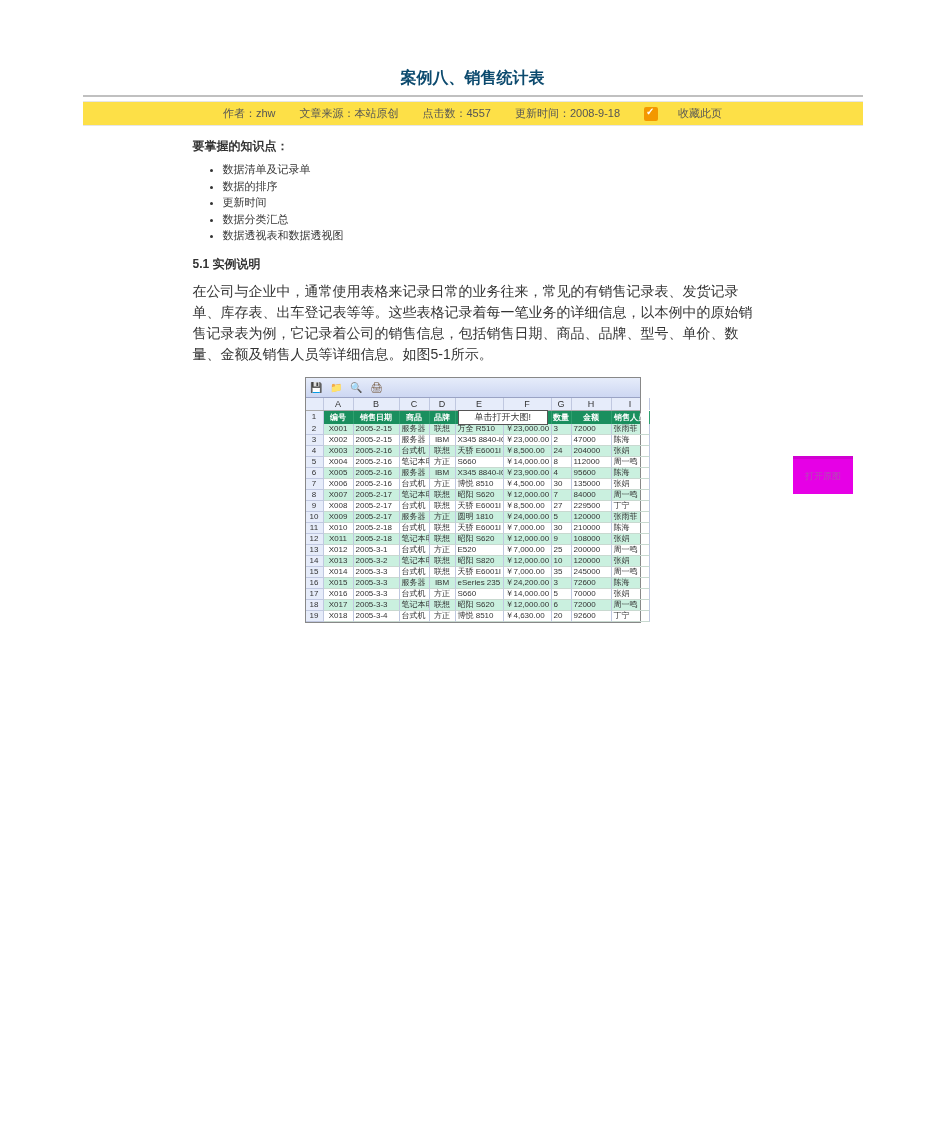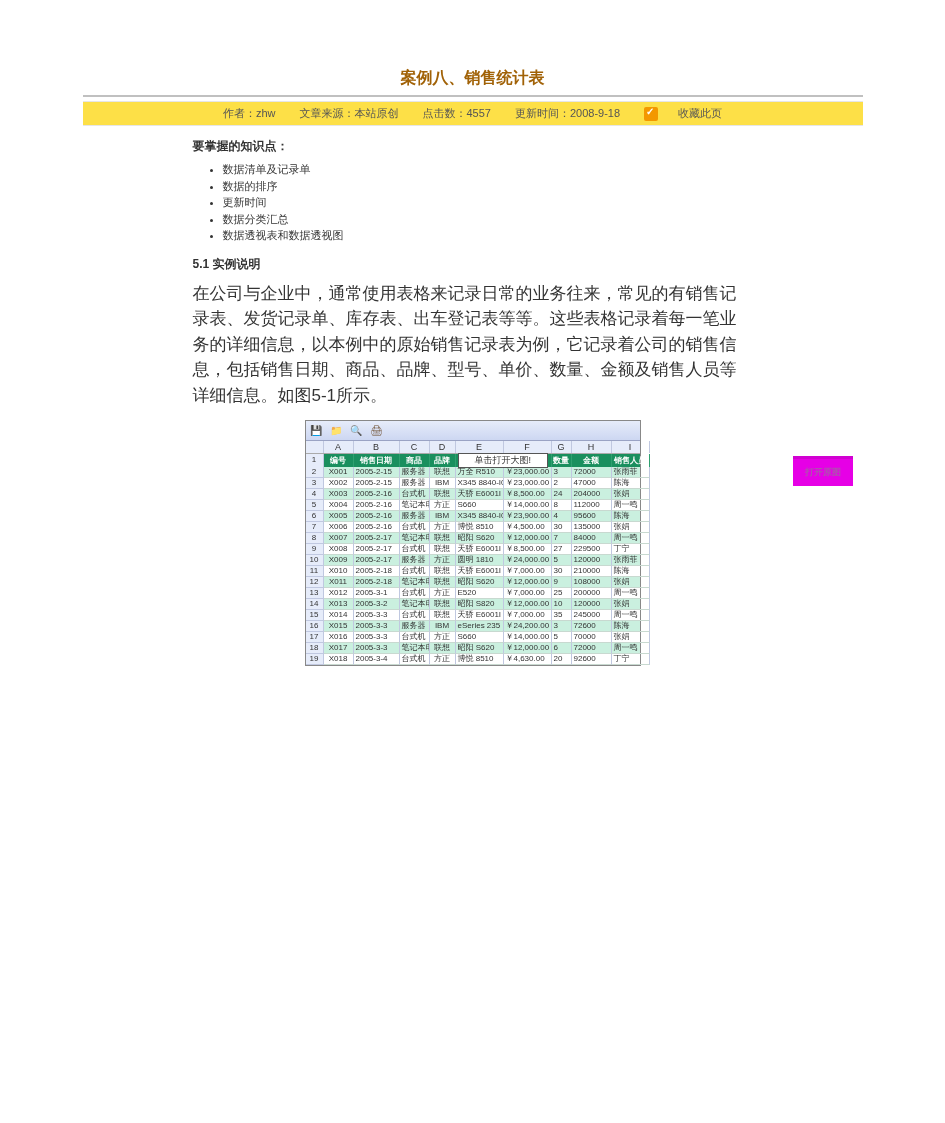--- a/index.html
+++ b/index.html
@@ -13,21 +13,21 @@
       margin: 0 auto;
     }
     .page {
       width: 780px;
       margin: 0 auto;
       padding-top: 68px;
     }
     .title {
       width: 100%;
       text-align: center;
-      color: #a16207;
+      color: #0c4a6e;
       font-size: 16px;
       font-weight: bold;
       border-bottom: 2px solid #c0c0c0;
       padding-bottom: 6px;
       margin-bottom: 4px;
     }
     .metabar {
       width: 100%;
       border-top: 1px solid #e6e6e6;
       border-bottom: 1px solid #e6e6e6;
@@ -77,21 +77,21 @@
       margin: 0 0 8px 30px;
       font-size: 11px;
       line-height: 1.5;
     }
     .section-title {
       font-weight: bold;
       font-size: 12px;
       margin: 12px 0 8px 0;
     }
     .para {
-      font-size: 17px;
+      font-size: 14px;
       line-height: 1.5;
       margin-bottom: 12px;
     }
 
     
     .excel-wrap {
       width: 336px;
       margin: 8px auto 0 auto;
       border: 1px solid #888;
       background: #d6dff7;
@@ -190,31 +190,30 @@
       z-index: 5;
       white-space: nowrap;
     }
 
     
     .float-btn {
       position: absolute;
       right: 92px;
       top: 456px;
       width: 60px;
-      height: 30px;
+      height: 38px;
       background: #e600e6;
       border-top: 3px solid #d100d1;
       display: flex;
       align-items: center;
       justify-content: center;
       color: #b04fb0;
       font-size: 9px;
       letter-spacing: 0;
       cursor: pointer;
-      font-weight: bold;
     }
   </style>
 </head>
 <body>
 
 <div class="page">
   <div class="title">案例八、销售统计表</div>
 
   <div class="metabar">
     <span>

